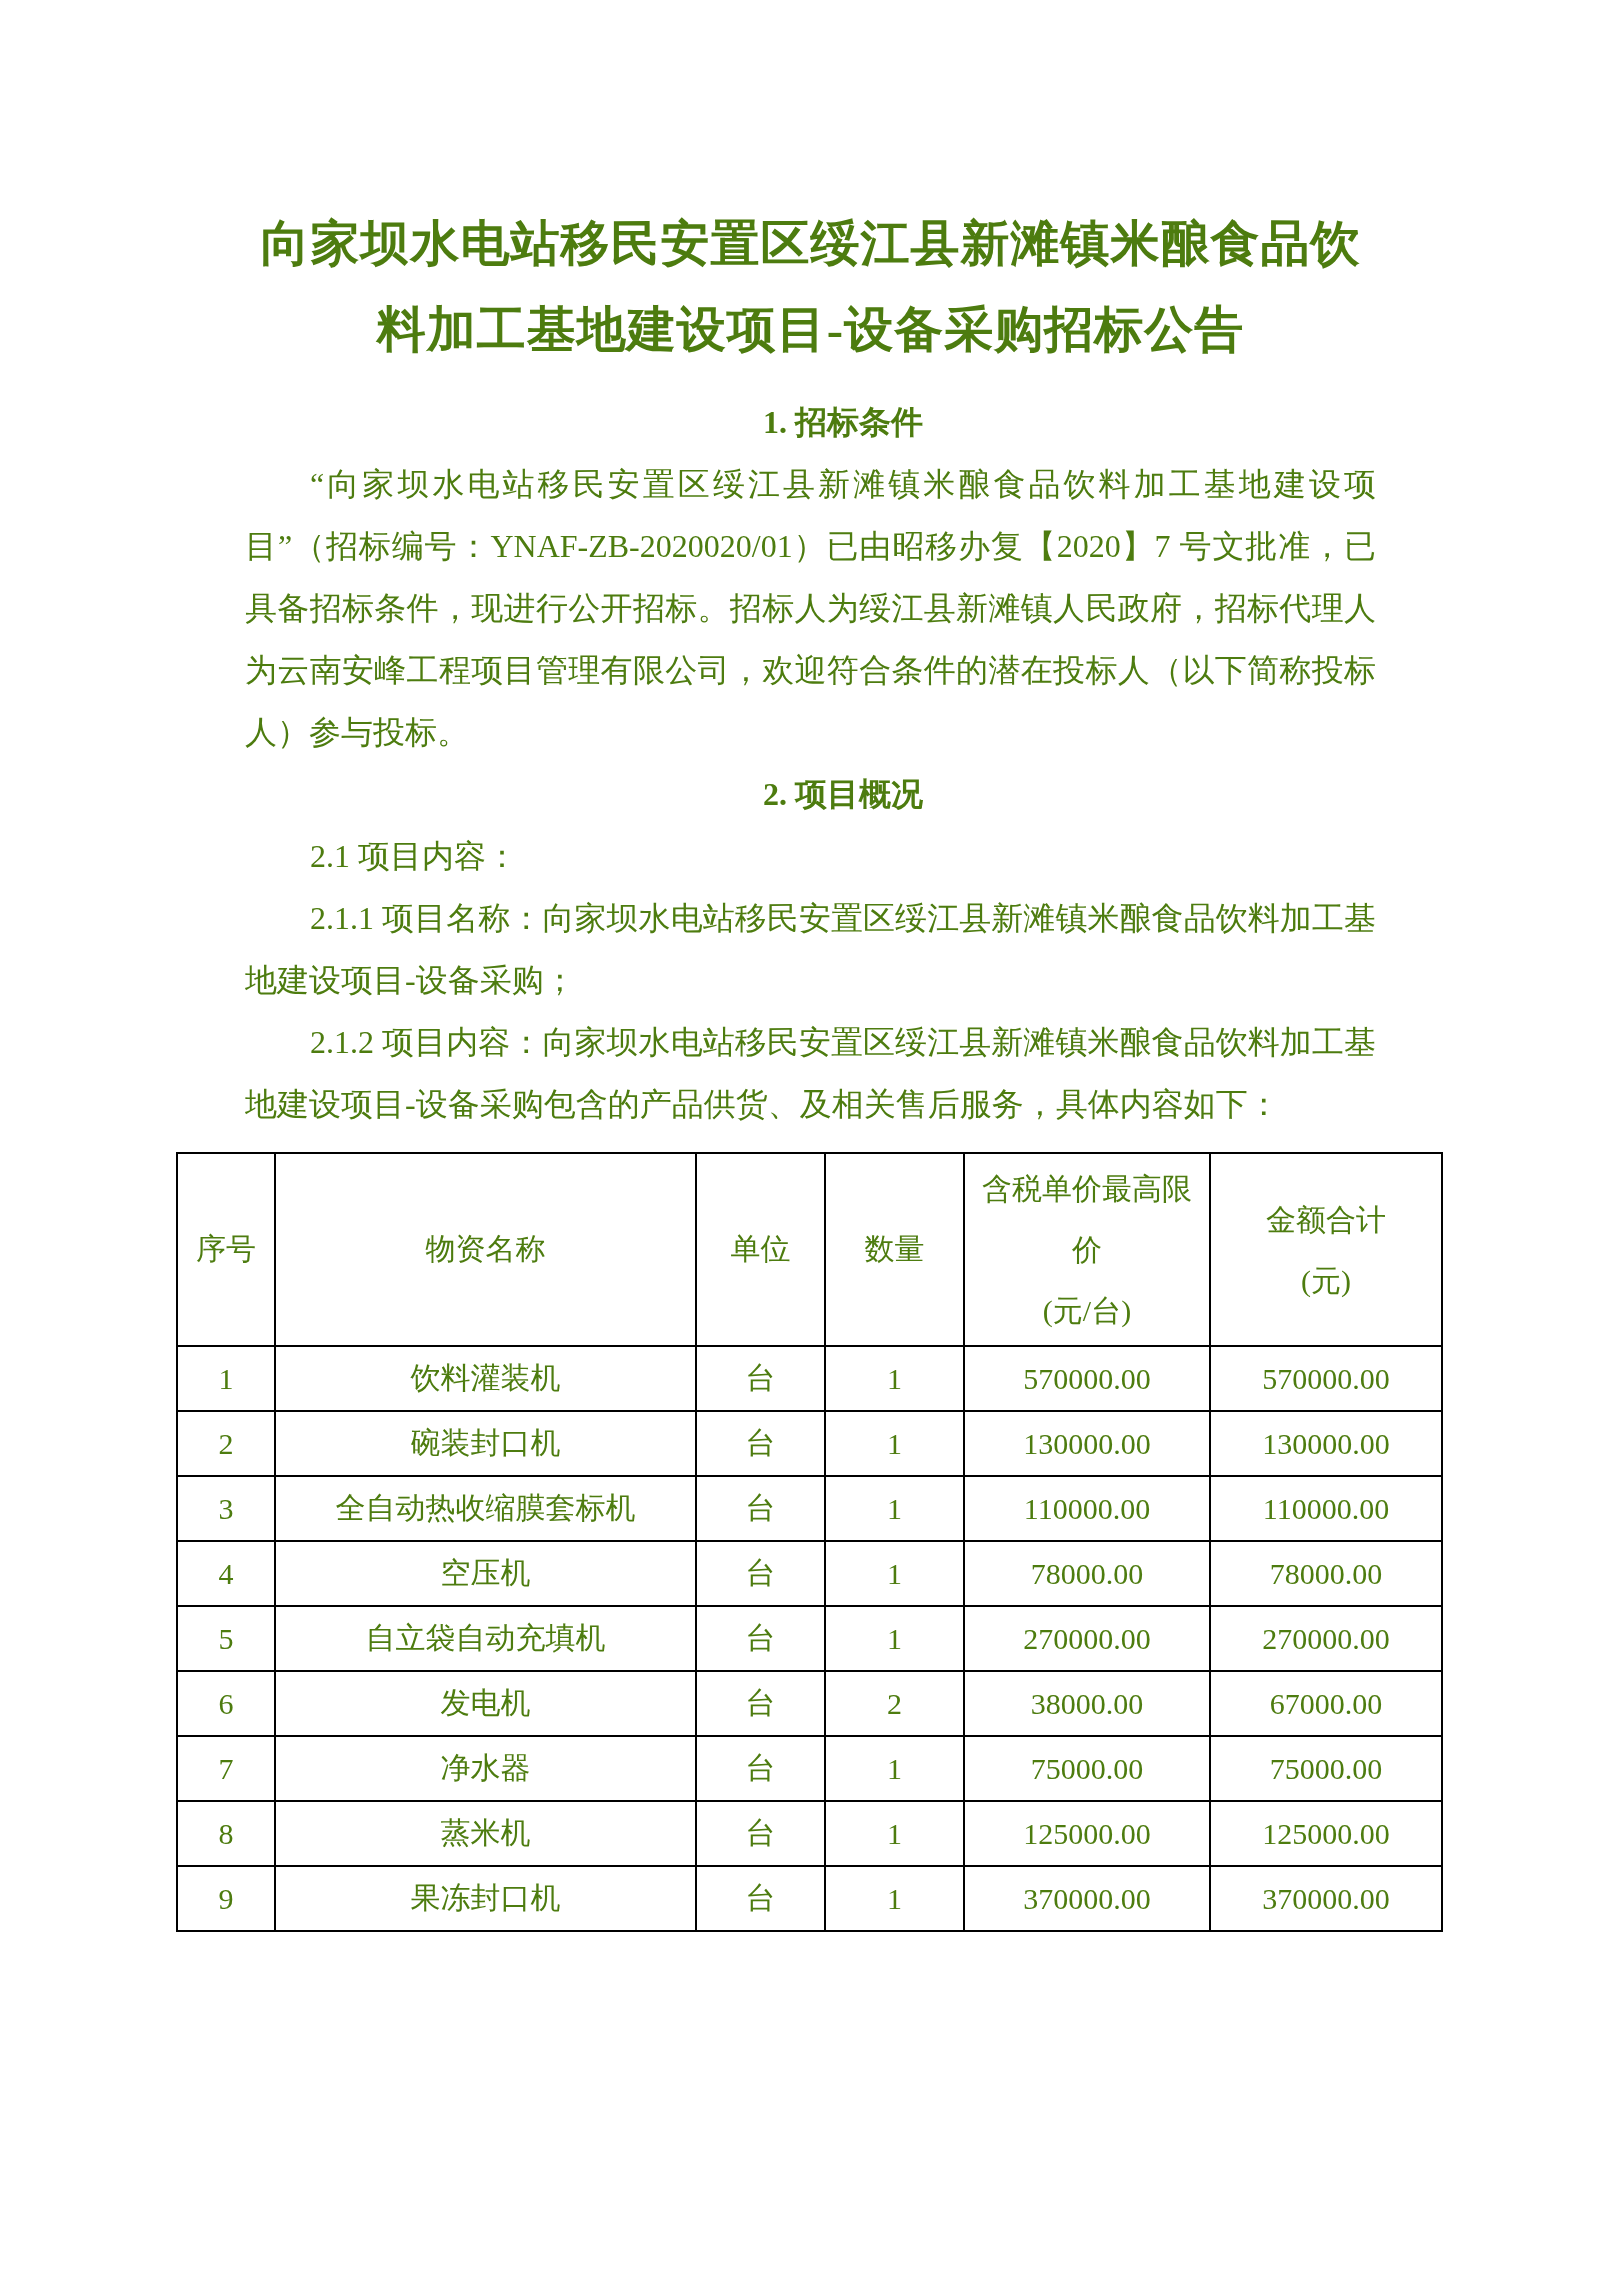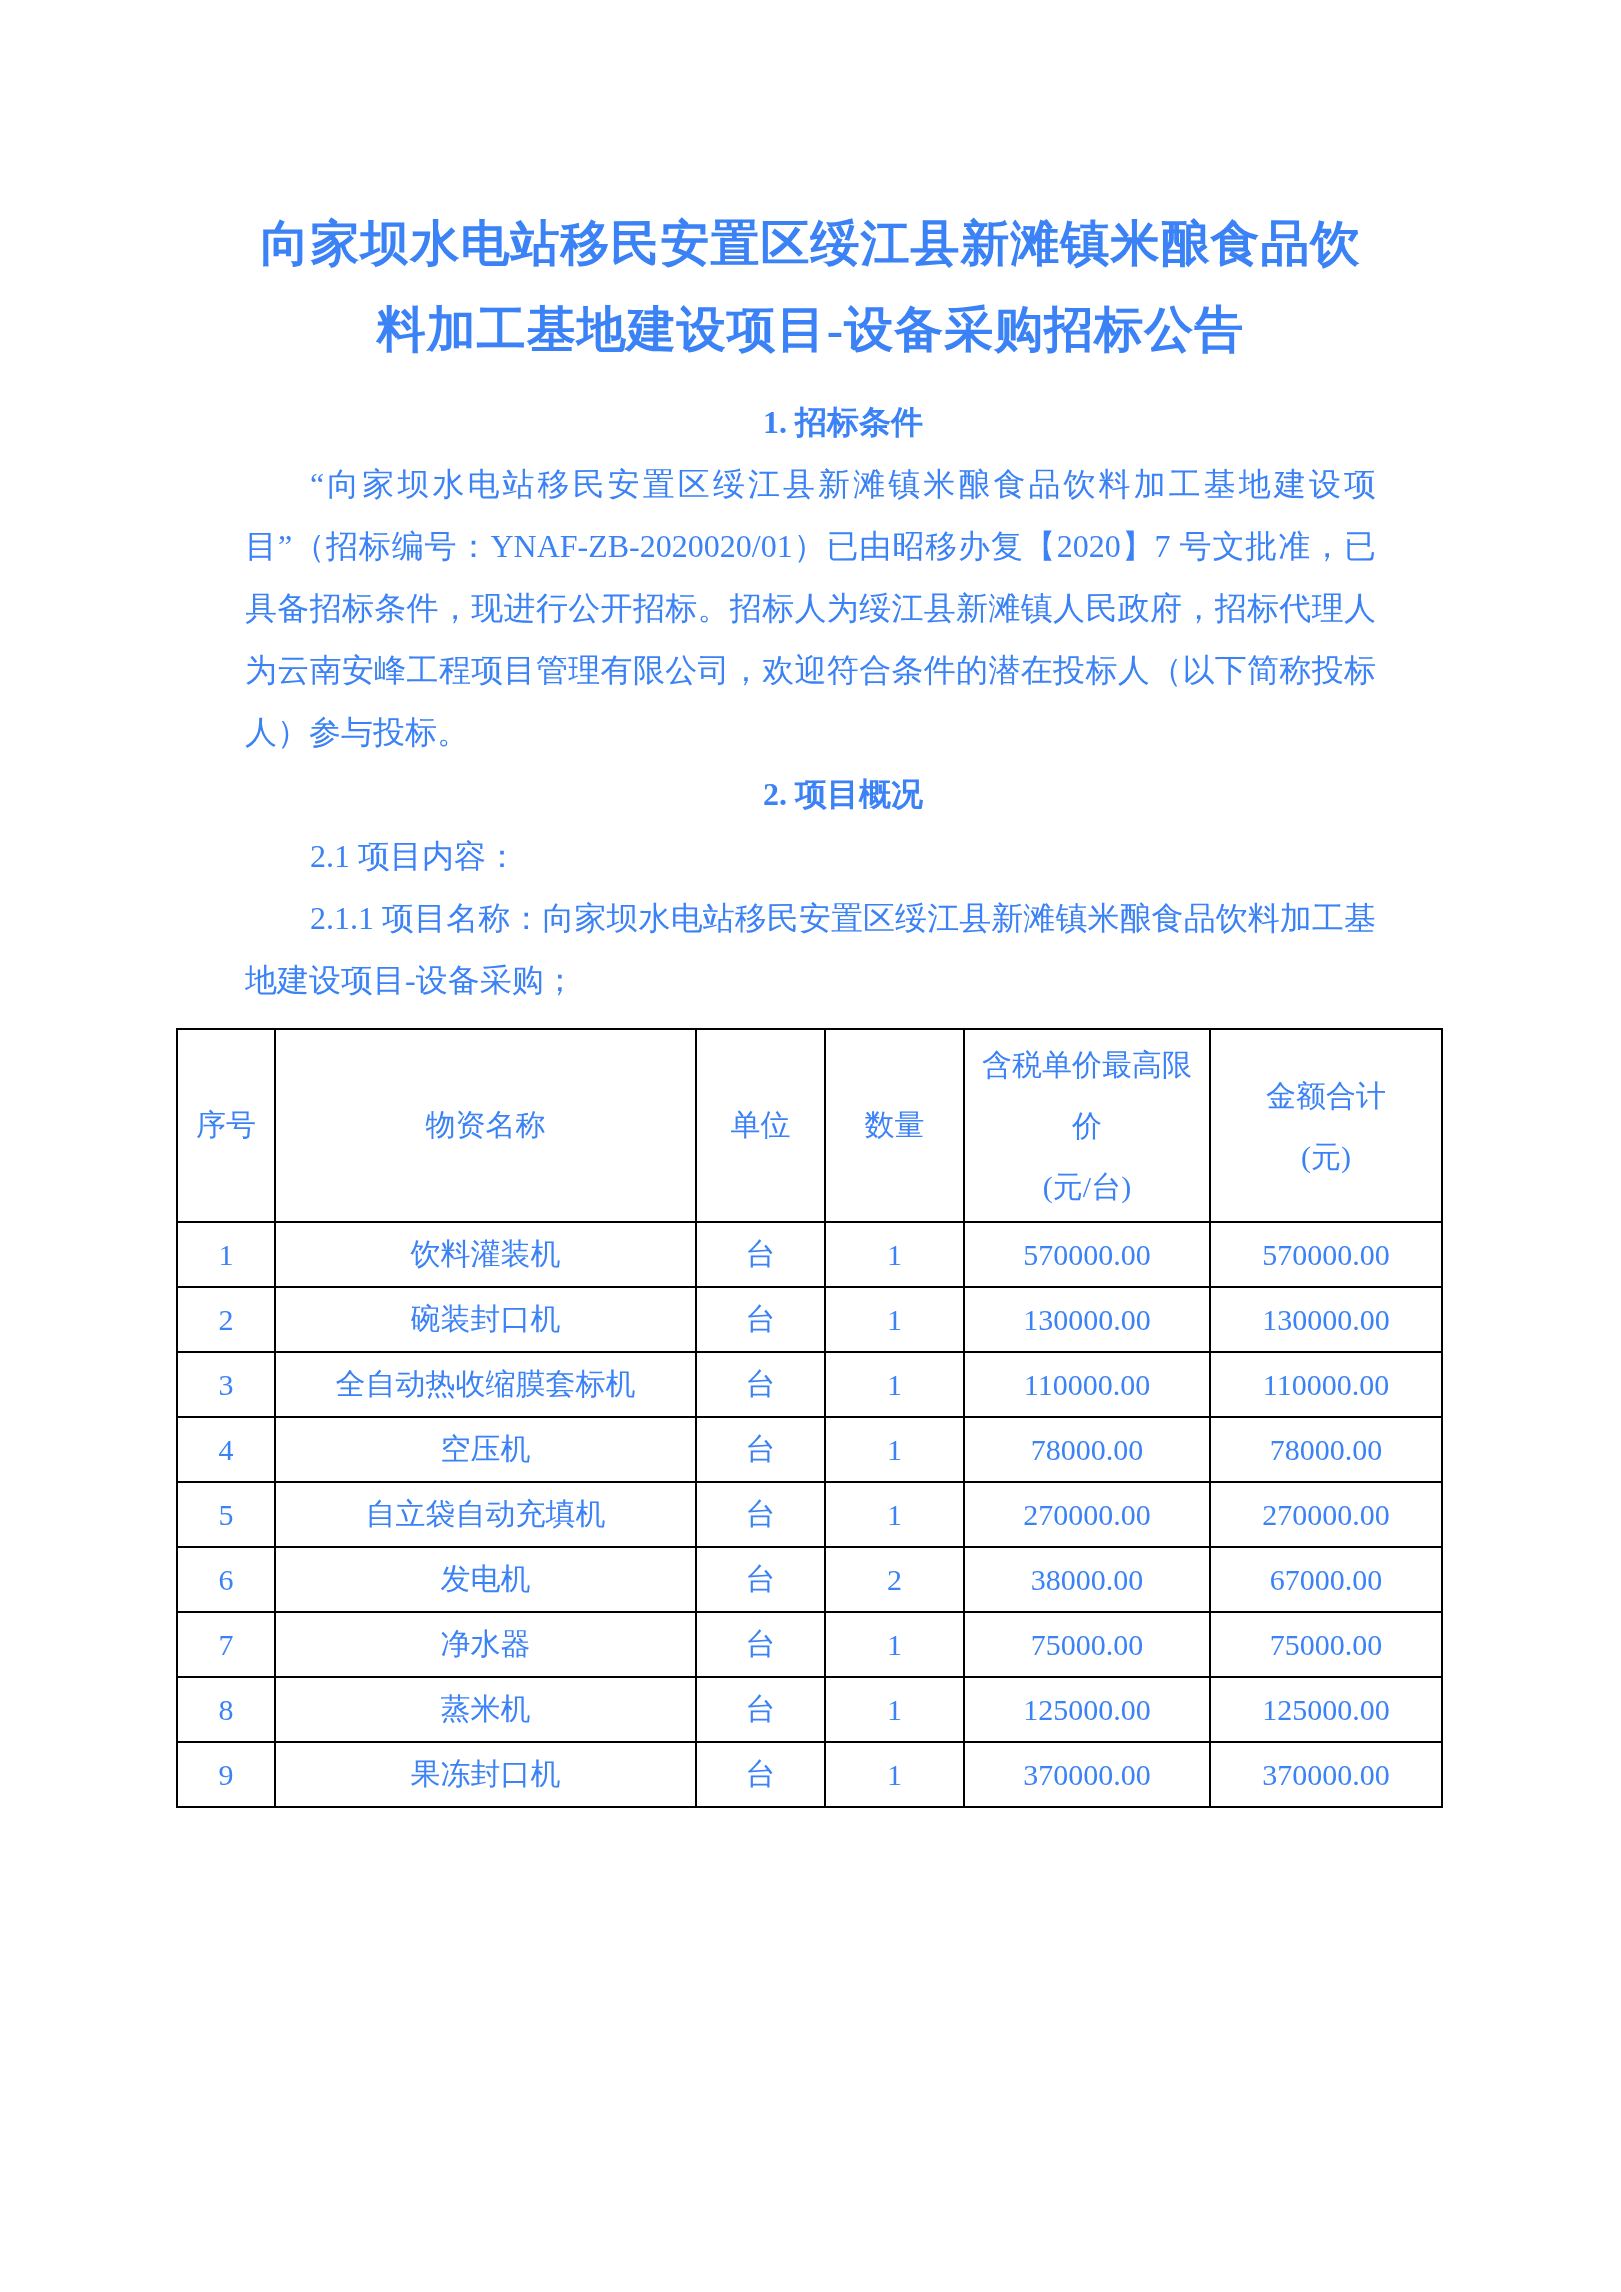--- a/index.html
+++ b/index.html
@@ -1,21 +1,21 @@
 <!DOCTYPE html>
 <html><head>
 <meta charset="utf-8">
 <style>
   html, body { margin: 0; padding: 0; background: #ffffff; }
   .page {
     position: relative;
     width: 1621px;
     height: 2293px;
     background: #ffffff;
-    color: #3b82f6;
+    color: #4d7c0f;
     font-family: "Liberation Serif", "DejaVu Serif", serif;
     box-sizing: border-box;
     padding: 201px 245px 0 245px;
     overflow: hidden;
   }
   .title {
     margin: 0 0 17.6px 0;
     text-align: center;
     font-size: 49px;
     line-height: 86px;
@@ -68,20 +68,21 @@
   <p class="h">1. 招标条件</p>
 
   <p class="body-p">“向家坝水电站移民安置区绥江县新滩镇米酿食品饮料加工基地建设项目”（招标编号：YNAF-ZB-2020020/01）已由昭移办复【2020】7 号文批准，已具备招标条件，现进行公开招标。招标人为绥江县新滩镇人民政府，招标代理人为云南安峰工程项目管理有限公司，欢迎符合条件的潜在投标人（以下简称投标人）参与投标。</p>
 
   <p class="h">2. 项目概况</p>
 
   <p class="body-p">2.1 项目内容：</p>
 
   <p class="body-p">2.1.1 项目名称：向家坝水电站移民安置区绥江县新滩镇米酿食品饮料加工基地建设项目-设备采购；</p>
 
+  <p class="body-p">2.1.2 项目内容：向家坝水电站移民安置区绥江县新滩镇米酿食品饮料加工基地建设项目-设备采购包含的产品供货、及相关售后服务，具体内容如下：</p>
 
   <table class="equip">
     <colgroup>
       <col style="width:98px">
       <col style="width:421px">
       <col style="width:129px">
       <col style="width:139px">
       <col style="width:246px">
       <col style="width:232px">
     </colgroup>

